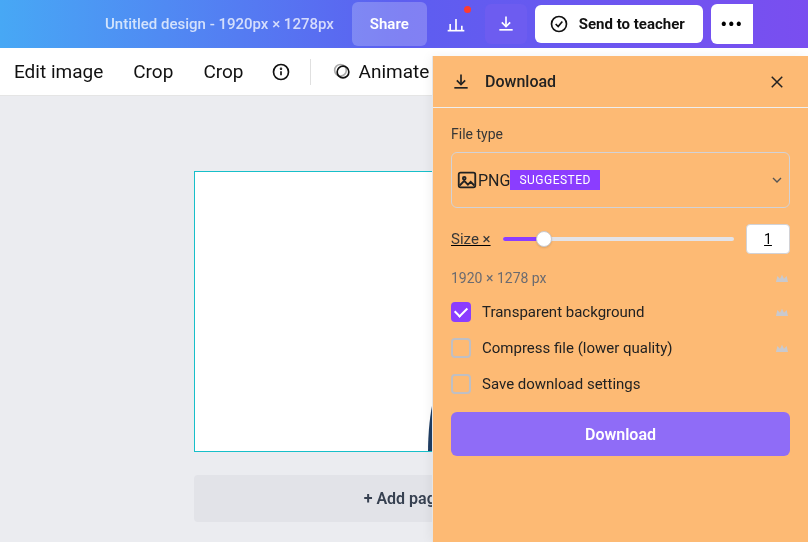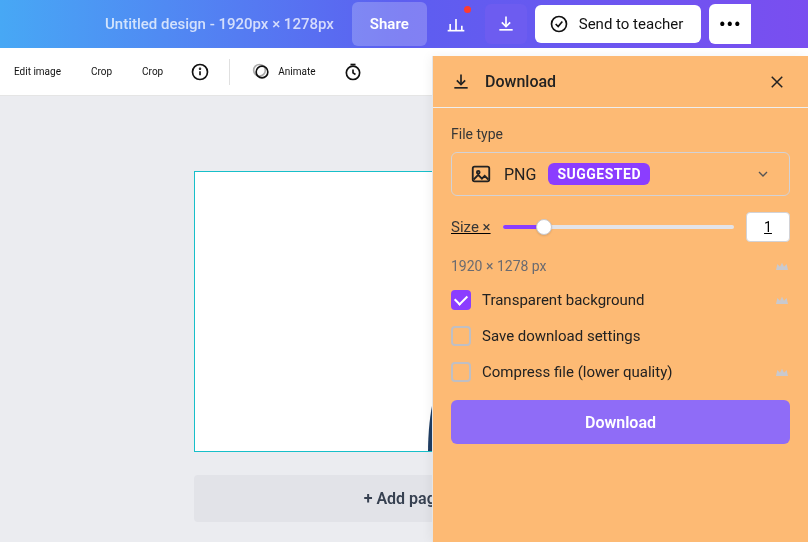--- a/index.html
+++ b/index.html
@@ -6,45 +6,45 @@
   body { width: 808px; height: 542px; overflow: hidden; background: #ebecf0; position: relative; }
 
   
   .top-header { height: 48px; background: linear-gradient(90deg, #47a8f5 0%, #5d5ef0 50%, #7a4ef0 100%); display: flex; align-items: center; padding: 0 10px; gap: 8px; }
   .doc-title { color: rgba(255,255,255,0.75); font-size: 15px; font-weight: 500; margin-left: 95px; margin-right: 10px; white-space: nowrap; }
   .share-btn { background: rgba(255,255,255,0.22); color: #fff; border: none; border-radius: 6px; padding: 13px 18px; font-size: 15px; font-weight: 600; cursor: pointer; }
   .icon-btn-header { width: 42px; height: 40px; border-radius: 6px; display: flex; align-items: center; justify-content: center; cursor: pointer; position: relative; }
   .chart-btn { background: transparent; }
   .download-hdr-btn { background: #6d5cf0; }
   .red-dot { position: absolute; top: 2px; right: 6px; width: 7px; height: 7px; background: #ff3b30; border-radius: 50%; }
-  .send-teacher { background: #fff; border: none; border-radius: 6px; padding: 9px 18px 9px 14px; font-size: 15px; font-weight: 400; color: #111; display: flex; align-items: center; gap: 10px; cursor: pointer; }
+  .send-teacher { background: #fff; border: none; border-radius: 6px; padding: 9px 18px 9px 14px; font-size: 15px; font-weight: 700; color: #111; display: flex; align-items: center; gap: 10px; cursor: pointer; }
   .more-btn { background: #fff; border: none; border-radius: 6px 0 0 6px; width: 42px; height: 40px; display: flex; align-items: center; justify-content: center; cursor: pointer; font-size: 18px; font-weight: 700; letter-spacing: 1px; }
 
   
   .toolbar { height: 48px; background: #fff; display: flex; align-items: center; padding: 0 4px; gap: 10px; border-bottom: 1px solid #e5e5e5; }
-  .tool-item { padding: 6px 10px; font-size: 10px; color: #111; cursor: pointer; border-radius: 4px; display: flex; align-items: center; gap: 6px; }
+  .tool-item { padding: 6px 10px; font-size: 19px; color: #111; cursor: pointer; border-radius: 4px; display: flex; align-items: center; gap: 6px; }
   .tool-icon-only { width: 34px; justify-content: center; }
   .tool-sep { width: 1px; height: 26px; background: #e0e0e0; margin: 0 2px; }
 
   
   .canvas-area { position: absolute; top: 104px; left: 0; right: 0; bottom: 0; display: flex; flex-direction: column; align-items: center; padding-top: 67px; }
   .page-frame { width: 420px; height: 281px; background: #fff; border: 1px solid #17bfc9; position: relative; overflow: hidden; }
   .photo { position: absolute; right: 0; top: 0; width: 245px; height: 281px; }
   .addpage { width: 420px; margin-top: 23px; background: #e2e3e8; text-align: center; padding: 14px 0; font-size: 16px; font-weight: 600; color: #374151; border-radius: 4px; cursor: pointer; }
 
   
   .dl-panel { position: absolute; top: 56px; right: 0; width: 376px; background: #fdba74; border-left: 1px solid #e5e5e5; box-shadow: -2px 0 10px rgba(0,0,0,0.05); height: calc(542px - 56px); display: flex; flex-direction: column; }
   .dl-head { height: 52px; display: flex; align-items: center; padding: 0 18px; border-bottom: 1px solid #eee; gap: 14px; }
   .dl-title { font-size: 16px; font-weight: 500; color: #222; flex: 1; }
   .close-x { cursor: pointer; padding: 4px; }
   .dl-body { padding: 18px 18px 12px 18px; display: flex; flex-direction: column; gap: 16px; }
   .field-label { font-size: 14px; color: #373737; font-weight: 400; }
-  .filetype-select { border: 1px solid #d2d2d6; border-radius: 6px; height: 44px; display: flex; align-items: center; padding: 0 18px; gap: 12px; cursor: pointer; }
+  .filetype-select { border: 1px solid #d2d2d6; border-radius: 6px; height: 56px; display: flex; align-items: center; padding: 0 4px; cursor: pointer; }
   .ft-text { font-size: 16px; color: #222; }
-  .suggested-badge { background: #8b3dff; color: #fff; font-size: 14px; font-weight: 700; letter-spacing: 0.5px; padding: 3px 9px; border-radius: 6px; }
+  .suggested-badge { background: #8b3dff; color: #fff; font-size: 12px; font-weight: 400; letter-spacing: 0.5px; padding: 3px 9px; border-radius: 0; }
   .chev { margin-left: auto; }
 
   .size-row { display: flex; align-items: center; gap: 12px; text-decoration: underline; }
   .size-label { font-size: 15px; color: #373737; display: flex; align-items: center; gap: 4px; }
   .slider-wrap { flex: 1; position: relative; height: 20px; display: flex; align-items: center; }
   .slider-track { position: absolute; left: 0; right: 0; height: 4px; background: #e3e3e8; border-radius: 2px; }
   .slider-fill { position: absolute; left: 0; width: 18%; height: 4px; background: #8b3dff; border-radius: 2px; }
   .slider-thumb { position: absolute; left: 18%; transform: translateX(-50%); width: 16px; height: 16px; background: #fff; border: 1px solid #c9c9ce; border-radius: 50%; box-shadow: 0 1px 2px rgba(0,0,0,0.12); cursor: pointer; }
   .size-input { width: 44px; height: 30px; border: 1px solid #d2d2d6; border-radius: 4px; text-align: center; font-size: 14px; }
 
@@ -221,28 +221,28 @@
       <span class="lbl">Transparent background</span>
       <span class="crown">
         <svg width="16" height="16" viewBox="0 0 24 24" fill="#c9c9ce">
             <path d="M3 18h18l-2-9-4 4-3-6-3 6-4-4z"></path>
           </svg>
       </span>
     </div>
 
     <div class="check-row">
       <div class="cbx"></div>
-      <span class="lbl">Save download settings</span>
-    </div>
-
-    <div class="check-row">
-      <div class="cbx"></div>
       <span class="lbl">Compress file (lower quality)</span>
       <span class="crown">
         <svg width="16" height="16" viewBox="0 0 24 24" fill="#c9c9ce">
             <path d="M3 18h18l-2-9-4 4-3-6-3 6-4-4z"></path>
           </svg>
       </span>
     </div>
+
+    <div class="check-row">
+      <div class="cbx"></div>
+      <span class="lbl">Save download settings</span>
+    </div>
   </div>
 
   <button class="dl-btn">Download</button>
 </div>
 
 </body></html>

